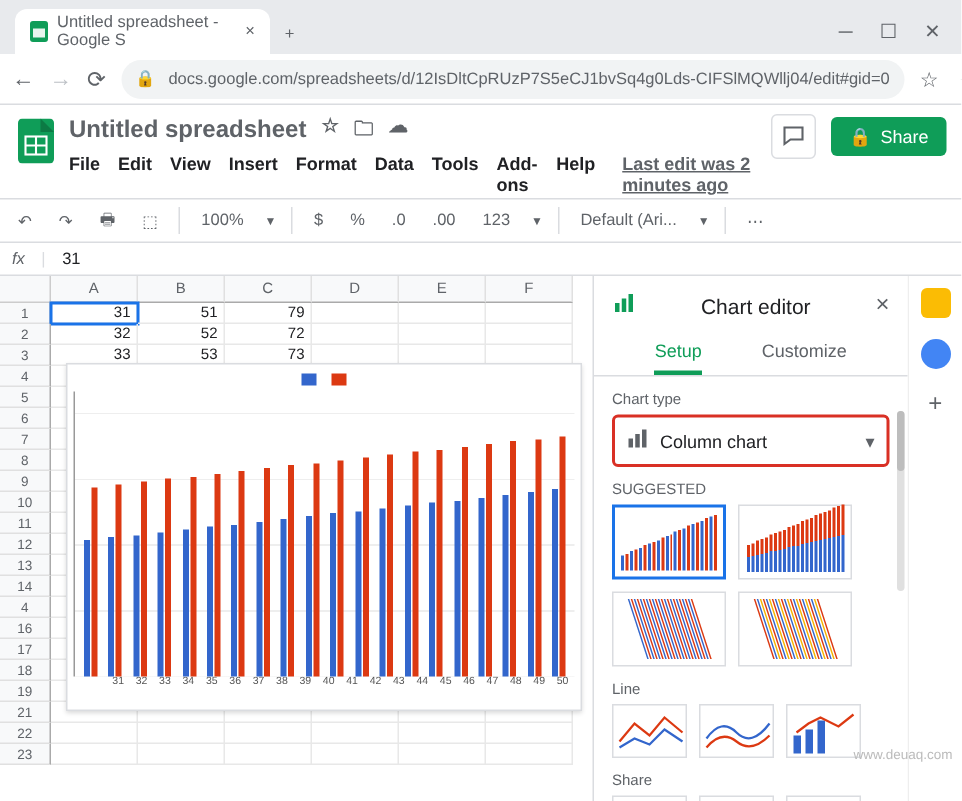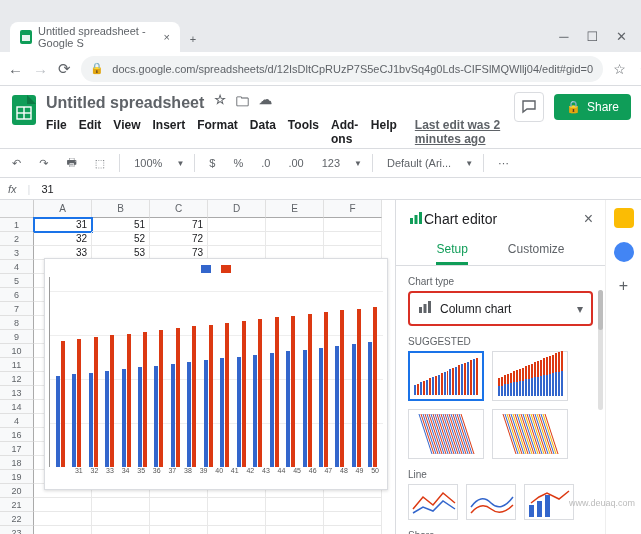--- a/index.html
+++ b/index.html
@@ -1,19 +1,19 @@
 <!DOCTYPE html>
 <html><head>
 <meta charset="utf-8">
 <style>
   * { box-sizing: border-box; margin: 0; padding: 0; font-family: Arial, sans-serif; }
   body { width: 641px; height: 534px; background: #fff; font-size: 11px; color: #333; position: relative; overflow: hidden; }
   
   
-  .browser-top { background: #e8eaed; height: 52px; display: flex; align-items: flex-end; }
+  .browser-top { background: #e8eaed; height: 36px; display: flex; align-items: flex-end; }
   .tab { background: #fff; border-radius: 8px 8px 0 0; height: 30px; margin-left: 10px; padding: 0 10px; display: flex; align-items: center; gap: 6px; font-size: 11px; color: #5f6368; max-width: 170px; }
   .tab .favicon { width: 14px; height: 14px; display: flex; align-items: center; justify-content: center; }
   .tab-close { margin-left: 6px; color: #5f6368; cursor: pointer; }
   .newtab { width: 26px; height: 26px; display: flex; align-items: center; justify-content: center; color: #5f6368; cursor: pointer; border-radius: 50%; }
   .win-controls { margin-left: auto; display: flex; gap: 18px; padding: 0 14px 8px 0; color: #5f6368; }
   .win-controls span { cursor: pointer; font-size: 13px; }
   
   .addr-bar { height: 34px; background: #fff; border-bottom: 1px solid #dadce0; display: flex; align-items: center; padding: 0 8px; gap: 10px; }
   .nav-btn { color: #bdc1c6; font-size: 15px; cursor: pointer; }
   .nav-btn.active { color: #5f6368; }
@@ -68,21 +68,21 @@
   .plot::before { content:""; position:absolute; left:0; right:0; bottom:0; height:100%; background: repeating-linear-gradient(to top, transparent 0, transparent 43px, #eee 43px, #eee 44px);}
   .bgroup { flex:1; display:flex; align-items: flex-end; justify-content:center; gap:1px; position:relative; z-index:1; }
   .bar { width: 4px; }
   .bar.b1 { background: #3366cc; }
   .bar.b2 { background: #dc3912; }
   .xaxis { display:flex; padding-left: 22px; font-size: 7px; color:#555; }
   .xt { flex:1; text-align:center; }
   
   
   .panel { width: 210px; border-left: 1px solid #dadce0; background: #fff; display:flex; flex-direction:column; position:relative;}
-  .panel-head { display:flex; align-items:center; padding: 10px 12px 8px; gap: 0;}
+  .panel-head { display:flex; align-items:center; padding: 10px 12px 8px; gap: 0; text-align: center;}
   .panel-head .ptitle { font-size: 14px; color: #202124; flex:1;}
   .pclose { color:#5f6368; cursor:pointer; font-size:16px;}
   .ptabs { display:flex; border-bottom: 1px solid #dadce0; justify-content: center; gap: 40px; font-size:12px;}
   .ptab { padding: 6px 0; color:#5f6368; cursor:pointer;}
   .ptab.active { color:#0f9d58; border-bottom: 3px solid #0f9d58; font-weight:500;}
   .pbody { padding: 10px 12px; overflow-y:auto; flex:1;}
   .plabel { font-size: 10px; color:#5f6368; margin-bottom:4px;}
   .chart-type-sel { border: 2px solid #d93025; border-radius: 4px; padding: 7px 8px; display:flex; align-items:center; gap:8px; font-size:12px; color:#202124; cursor:pointer; margin-bottom: 10px;}
   .chart-type-sel .dd { margin-left:auto; color:#5f6368;}
   .thumbs { display:flex; flex-wrap:wrap; gap:8px; margin-bottom: 10px;}
@@ -217,21 +217,21 @@
       <div class="ch">C</div>
       <div class="ch">D</div>
       <div class="ch">E</div>
       <div class="ch">F</div>
     </div>
     <div class="rows" id="rows">
         <div class="row">
           <div class="rh">1</div>
           <div class="cell sel">31</div>
           <div class="cell">51</div>
-          <div class="cell">71</div>
+          <div class="cell">79</div>
           <div class="cell"></div>
           <div class="cell"></div>
           <div class="cell"></div>
         </div>
         <div class="row">
           <div class="rh">2</div>
           <div class="cell">32</div>
           <div class="cell">52</div>
           <div class="cell">72</div>
           <div class="cell"></div>
@@ -377,29 +377,20 @@
           <div class="rh">18</div>
           <div class="cell"></div>
           <div class="cell"></div>
           <div class="cell"></div>
           <div class="cell"></div>
           <div class="cell"></div>
           <div class="cell"></div>
         </div>
         <div class="row">
           <div class="rh">19</div>
-          <div class="cell"></div>
-          <div class="cell"></div>
-          <div class="cell"></div>
-          <div class="cell"></div>
-          <div class="cell"></div>
-          <div class="cell"></div>
-        </div>
-        <div class="row">
-          <div class="rh">20</div>
           <div class="cell"></div>
           <div class="cell"></div>
           <div class="cell"></div>
           <div class="cell"></div>
           <div class="cell"></div>
           <div class="cell"></div>
         </div>
         <div class="row">
           <div class="rh">21</div>
           <div class="cell"></div>

